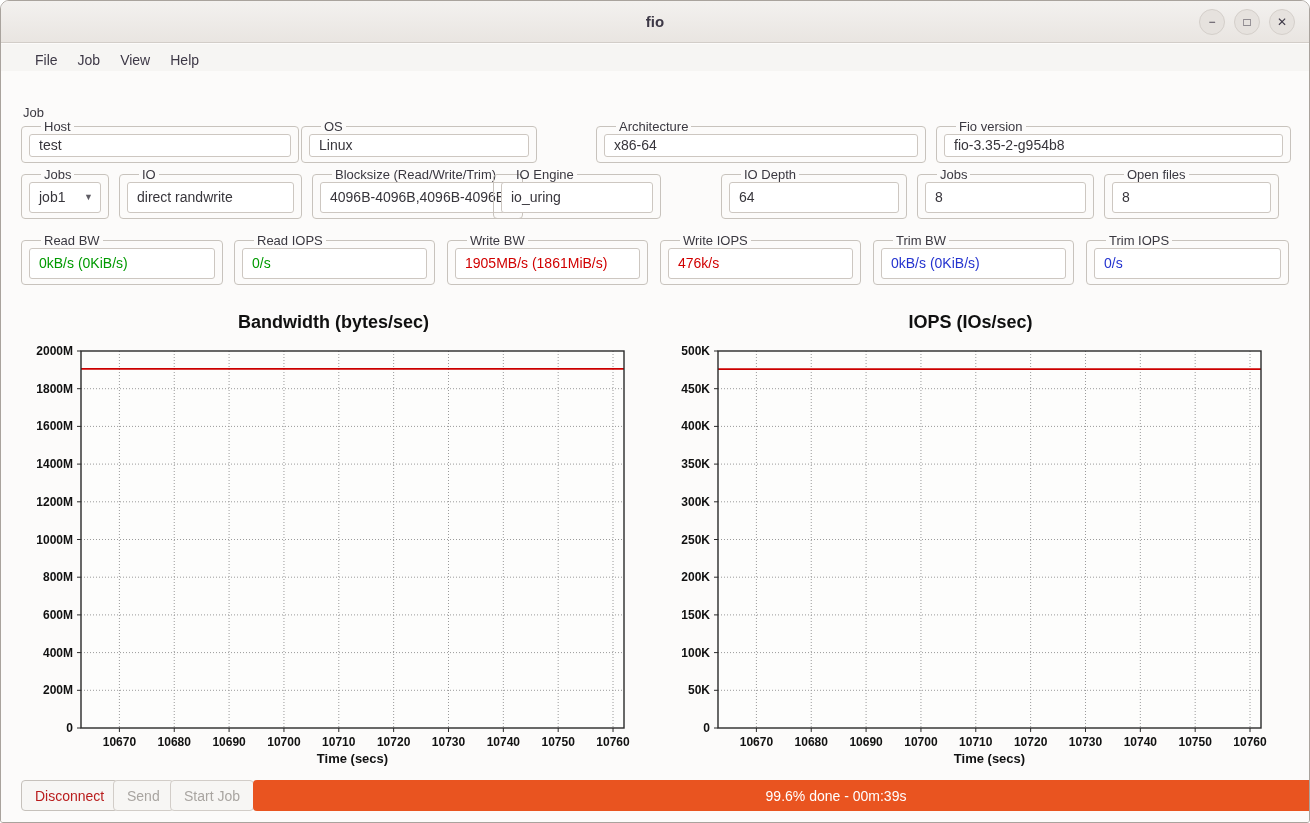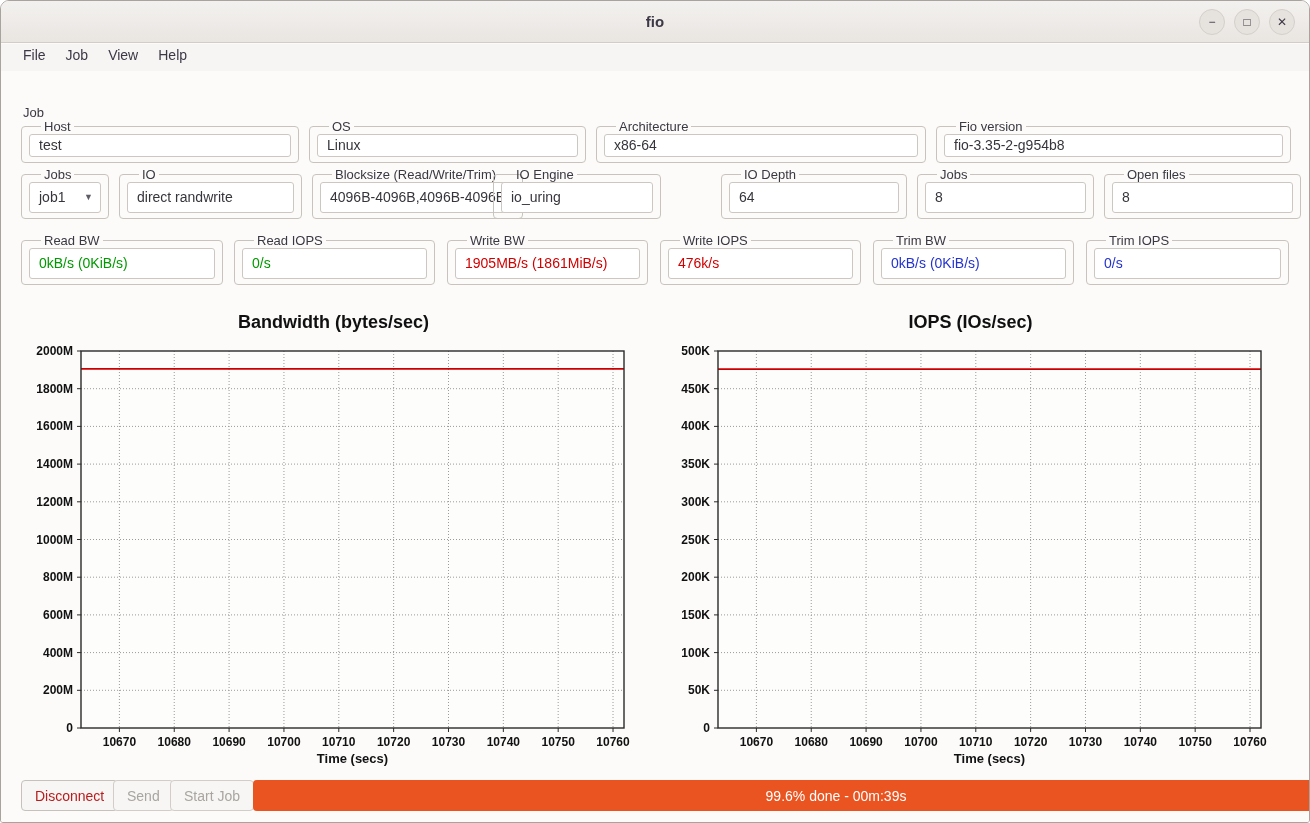--- a/index.html
+++ b/index.html
@@ -5,21 +5,21 @@
   *{box-sizing:border-box;margin:0;padding:0}
   html,body{width:1310px;height:823px}
   body{font-family:"Liberation Sans",sans-serif;background:#ffffff;position:relative;overflow:hidden}
   #window{position:absolute;inset:0;border:1px solid #a9a39d;border-radius:9px 9px 3px 3px;overflow:hidden;background:#fcfbfa;}
   
   #titlebar{position:absolute;left:0;top:0;right:0;height:42px;background:linear-gradient(#f3f1ef,#e9e5e1);border-bottom:1px solid #d2cdc8;display:flex;align-items:center;justify-content:center}
   #title{font-size:15px;font-weight:700;color:#3d3846}
   #winbtns{position:absolute;right:14px;top:8px;display:flex;gap:9px}
   .winbtn{width:26px;height:26px;border-radius:50%;background:#e6e2de;border:1px solid #d4cfca;display:flex;align-items:center;justify-content:center;font-size:12px;color:#3d3846;cursor:default;line-height:1}
   
-  #menubar{position:absolute;top:43px;left:0;right:0;height:27px;display:flex;align-items:flex-start;padding-left:12px;background:#f6f5f3}
+  #menubar{position:absolute;top:43px;left:0;right:0;height:27px;display:flex;align-items:flex-end;padding-left:24px;background:#f6f5f3}
   .menu-item{font-size:14px;color:#3d3846;padding:3px 10px}
   
   #tabbar{position:absolute;top:70px;left:0;right:0;height:29px;background:#f1eeeb;border-bottom:1px solid #d8d3ce;display:flex;padding-left:12px}
   .tab{display:flex;align-items:center;padding:0 14px;font-size:14px;color:#3d3846;position:relative}
   .tab.active{background:#fcfbfa;border:1px solid #d8d3ce;border-bottom:none;border-radius:5px 5px 0 0;margin-bottom:-1px;z-index:2}
   #content-bg{position:absolute;top:99px;left:0;right:0;bottom:0;background:#fcfbfa}
   
   .frame-label{position:absolute;font-size:13px;color:#3a3840}
   fieldset{position:absolute;border:1px solid #c8c3bd;border-radius:4px;padding:0 7px 5px;background:transparent}
   legend{font-size:13px;color:#3a3840;padding:0 3px;margin-left:12px}
@@ -64,21 +64,21 @@
 
 
   <div id="content-bg"></div>
 
   <div class="frame-label" style="left:22px;top:104px">Job</div>
 
   <fieldset style="left:20px;top:118px;width:278px">
     <legend>Host</legend>
     <div class="entry h24 center">test</div>
   </fieldset>
-  <fieldset style="left:308px;top:118px;width:277px">
+  <fieldset style="left:300px;top:118px;width:236px">
     <legend>OS</legend>
     <div class="entry h24 center">Linux</div>
   </fieldset>
   <fieldset style="left:595px;top:118px;width:330px">
     <legend>Architecture</legend>
     <div class="entry h24 center">x86-64</div>
   </fieldset>
   <fieldset style="left:935px;top:118px;width:355px">
     <legend>Fio version</legend>
     <div class="entry h24 center">fio-3.35-2-g954b8</div>
@@ -104,21 +104,21 @@
     <div class="entry h32">io_uring</div>
   </fieldset>
   <fieldset style="left:720px;top:166px;width:186px">
     <legend>IO Depth</legend>
     <div class="entry h32">64</div>
   </fieldset>
   <fieldset style="left:916px;top:166px;width:177px">
     <legend>Jobs</legend>
     <div class="entry h32">8</div>
   </fieldset>
-  <fieldset style="left:1103px;top:166px;width:197px">
+  <fieldset style="left:1103px;top:166px;width:175px">
     <legend>Open files</legend>
     <div class="entry h32">8</div>
   </fieldset>
 
   <fieldset style="left:20px;top:232px;width:202px">
     <legend>Read BW</legend>
     <div class="entry h32" style="color: rgb(0, 154, 0);">0kB/s (0KiB/s)</div>
   </fieldset>
   <fieldset style="left:233px;top:232px;width:201px">
     <legend>Read IOPS</legend>

